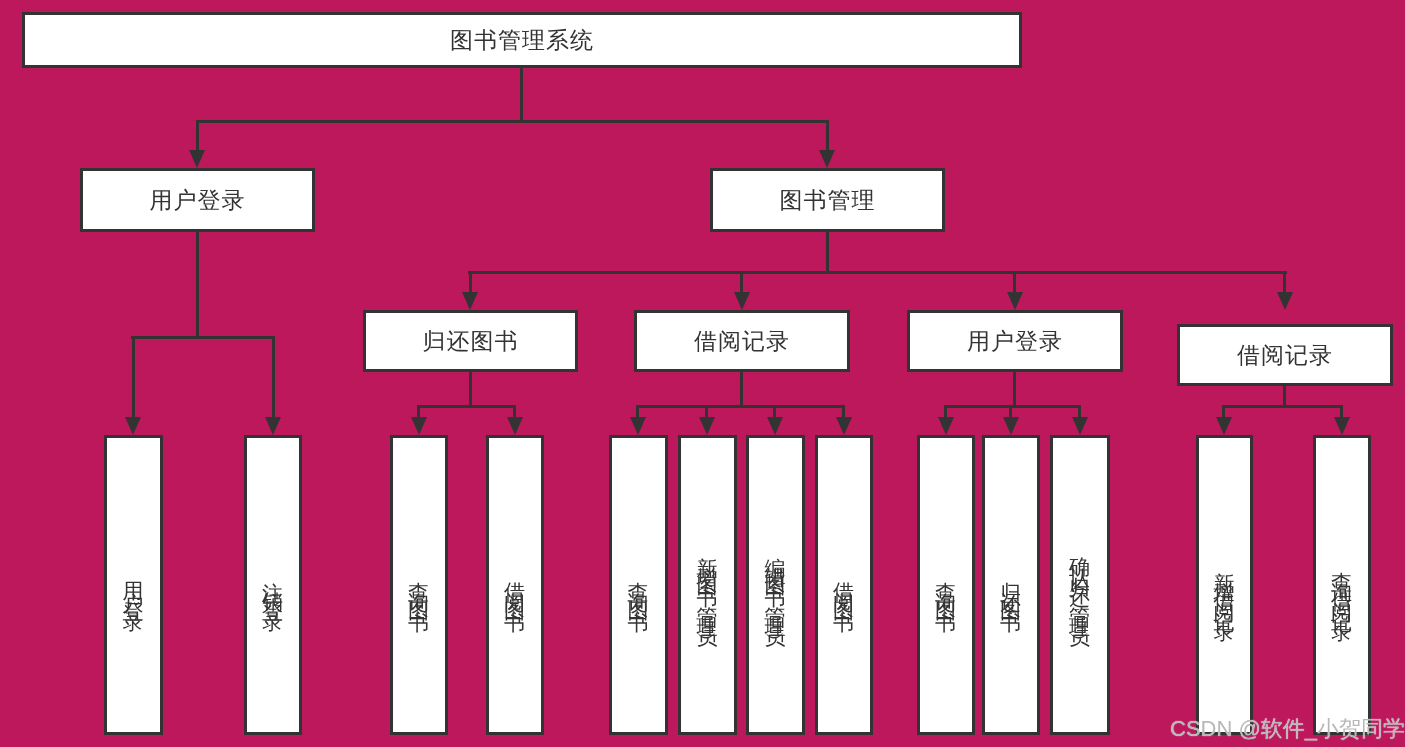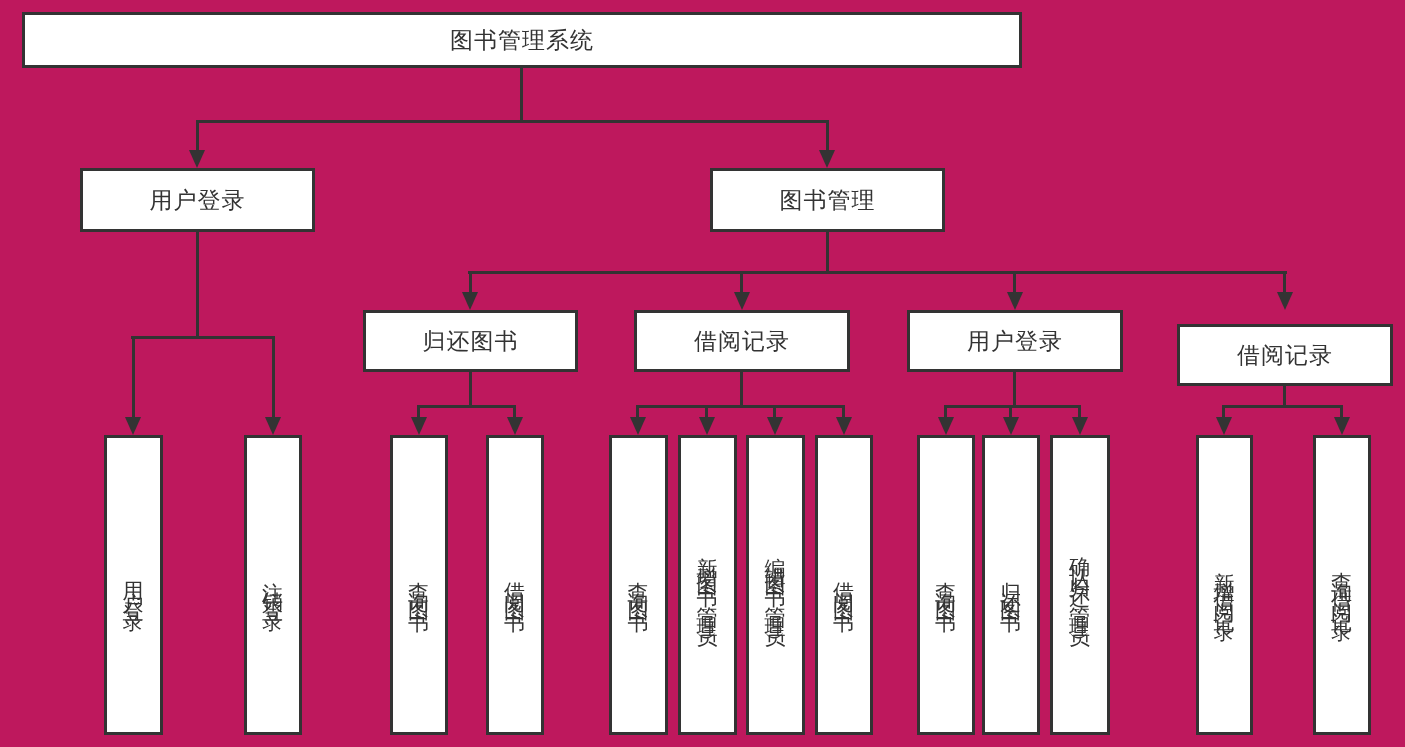--- a/index.html
+++ b/index.html
@@ -158,14 +158,15 @@
     <span class="vlabel">确认归还（管理员）</span>
   </div>
 
   <div class="node" style="left:1196px;top:435px;width:57px;height:300px">
     <span class="vlabel">新增借阅记录</span>
   </div>
   <div class="node" style="left:1313px;top:435px;width:58px;height:300px">
     <span class="vlabel">查询借阅记录</span>
   </div>
 
+  <div class="watermark">CSDN @软件_小贺同学</div>
 
 </div>
 
 </body></html>

